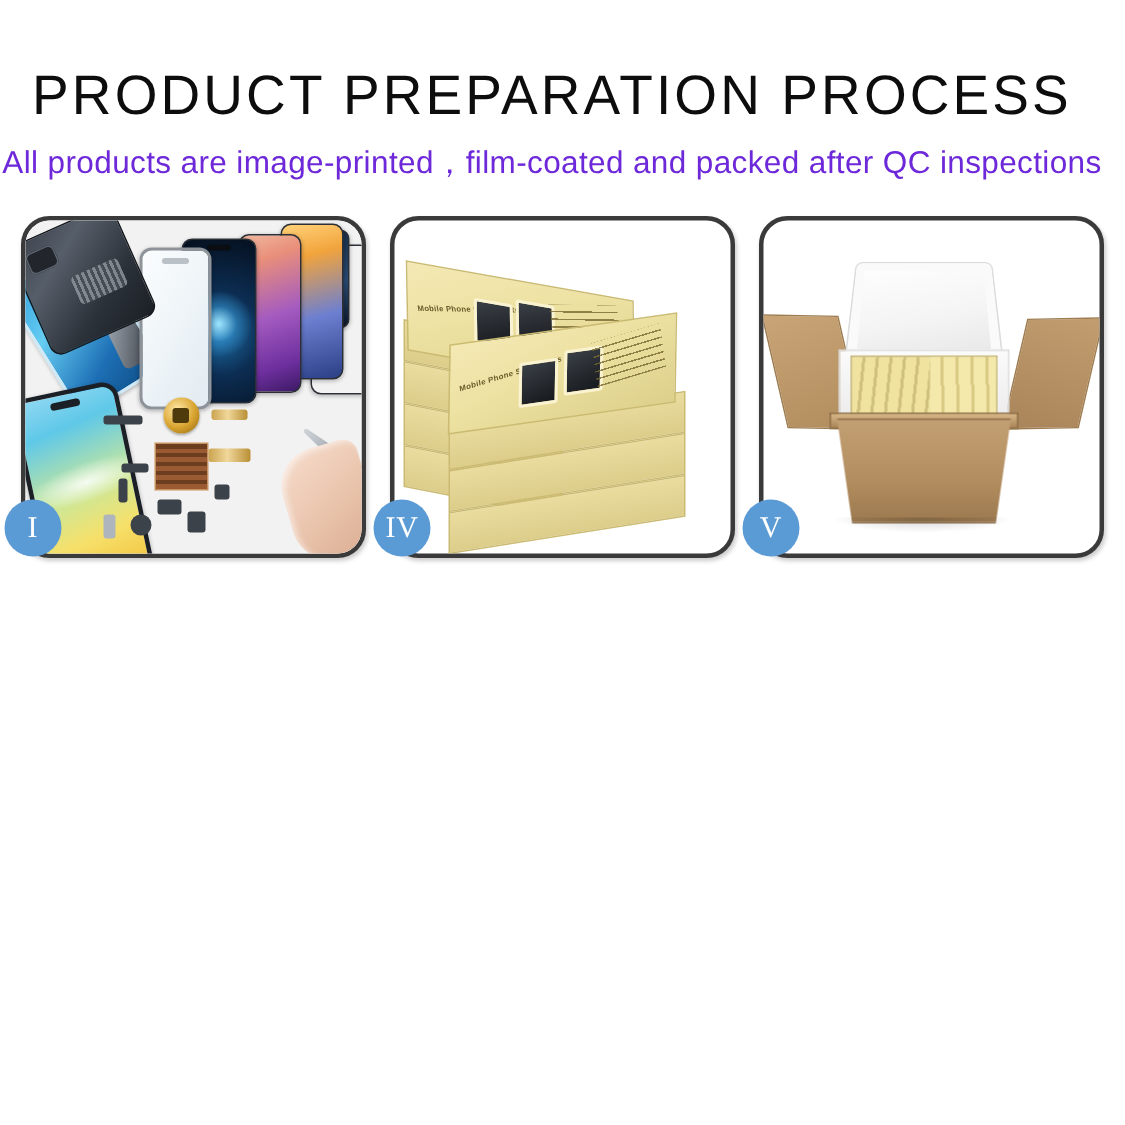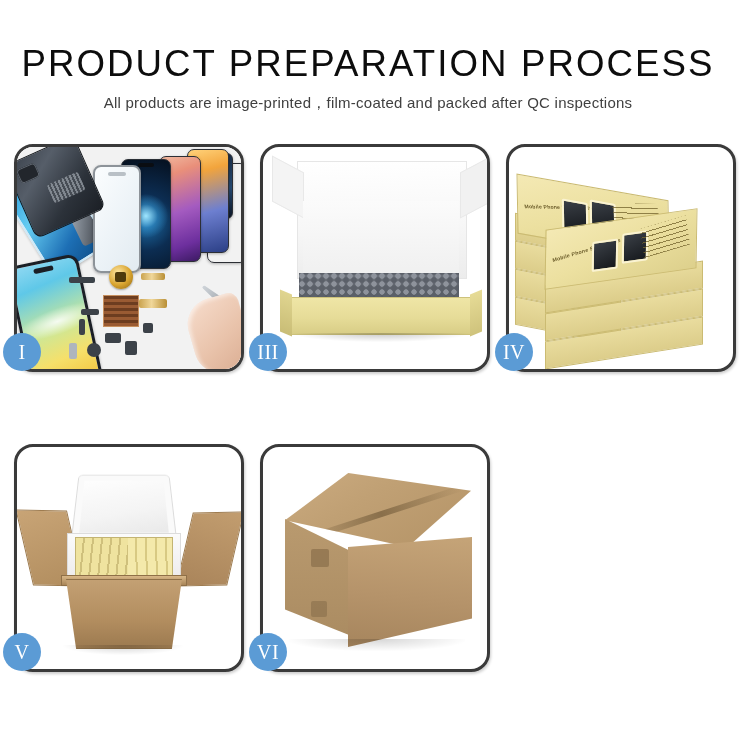--- a/index.html
+++ b/index.html
@@ -30,24 +30,24 @@
     font-weight: 500;
     letter-spacing: 2.1px;
     line-height: 44px;
     color: #0d0d0d;
     white-space: nowrap;
     transform: scaleX(0.99);
   }
   .subtitle {
     margin: 0;
     padding-top: 8px;
-    font-size: 15px;
+    font-size: 21px;
     font-weight: 400;
     letter-spacing: 0.25px;
-    color: #404040;
+    color: #6d28d9;
     white-space: nowrap;
   }
 
   
   .grid {
     position: absolute;
     left: 14px;
     top: 144px;
     width: 722px;
     height: 528px;
@@ -478,36 +478,20 @@
           <div class="coil"></div>
         </div>
         <div class="tweezer"></div>
         <div class="hand"></div>
       </div>
     </div>
     <div class="badge">I</div>
   </div>
 
 
-  <div class="panel">
-    <div class="panel-inner">
-      <div class="box3-lid">
-        <div class="flap-l"></div>
-        <div class="flap-r"></div>
-      </div>
-      <div class="box3-foam"></div>
-      <div class="box3-contents"></div>
-      <div class="box3-body">
-        <div class="left-edge"></div>
-        <div class="right-edge"></div>
-      </div>
-      <div class="box3-shadow"></div>
-    </div>
-    <div class="badge">III</div>
-  </div>
 
   <div class="panel">
     <div class="panel-inner">
       <div class="stack">
 
         <div class="kbox side" style="left:0px;  top:58px; width:104px; transform:skewY(11deg);"></div>
         <div class="kbox side" style="left:0px;  top:86px; width:104px; transform:skewY(11deg);"></div>
         <div class="kbox side" style="left:0px;  top:114px;width:104px; transform:skewY(11deg);"></div>
         <div class="kbox side" style="left:0px;  top:142px;width:104px; transform:skewY(11deg);"></div>
 
@@ -543,28 +527,14 @@
       <div class="v-yellow">
         <div class="right"></div>
       </div>
       <div class="v-rim"></div>
       <div class="v-body"></div>
       <div class="v-shadow"></div>
     </div>
     <div class="badge">V</div>
   </div>
 
-  <div class="panel">
-    <div class="panel-inner">
-      <div class="c-top">
-        <div class="seam"></div>
-      </div>
-      <div class="c-left">
-        <div class="tab"></div>
-        <div class="tab2"></div>
-      </div>
-      <div class="c-right"></div>
-      <div class="c-shadow"></div>
-    </div>
-    <div class="badge">VI</div>
-  </div>
 
 </div>
 
 </body></html>

